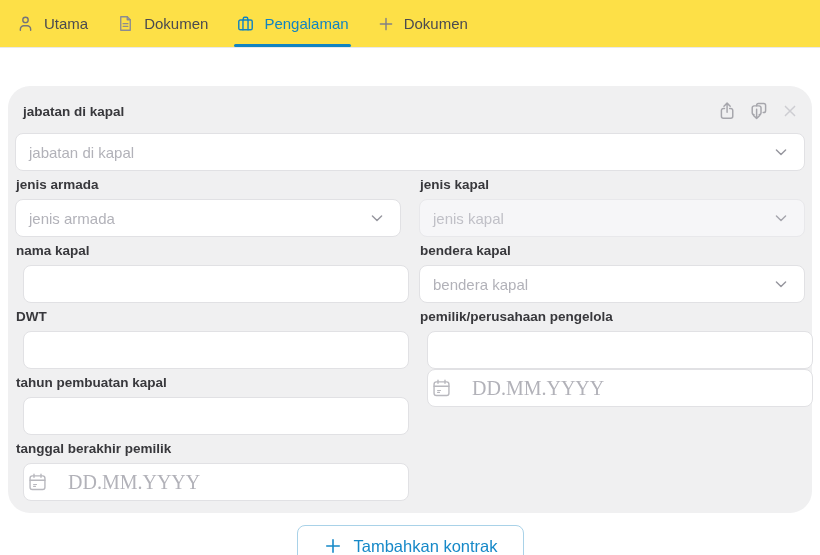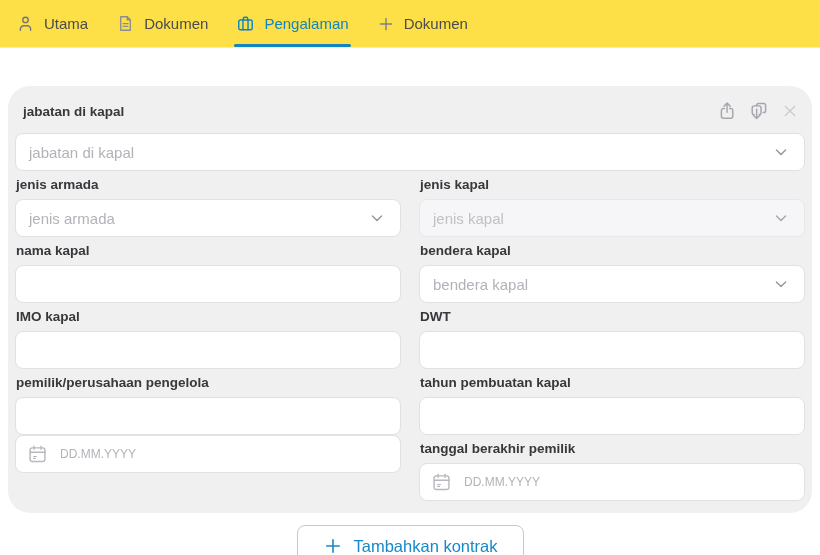--- a/index.html
+++ b/index.html
@@ -41,22 +41,23 @@
   
   .control{
     height:38px;background:#fff;border:1px solid #e1e1e4;border-radius:8px;
     box-sizing:border-box;display:flex;align-items:center;padding:0 13px;
   }
   .select{justify-content:space-between;cursor:pointer;}
   .select .ph{font-size:15px;color:#b2b2b9;}
   .select.disabled{background:#f6f6f8;border-color:#e8e8eb;cursor:default;}
   .select.disabled .ph{color:#c0c0c7;}
   input.control{
-    width:100%;font-size:12px;color:#333;outline:none;
-    font-family:Liberation Sans, sans-serif;
+    width:100%;font-size:20px;color:#333;outline:none;
+    font-family:Liberation Serif, serif;
+    margin-left:8px;
   }
   input.control::placeholder{color:#b2b2b9;}
   .grid{display:grid;grid-template-columns:1fr 1fr;column-gap:18px;}
   .label{font-size:13.5px;font-weight:700;color:#38383c;margin:6px 0 7px 1px;}
   .date-wrap{position:relative;}
   .date-wrap svg{position:absolute;left:12px;top:50%;transform:translateY(-50%);pointer-events:none;}
   .date-wrap input{padding-left:44px;}
   
   .add-btn{
     display:flex;align-items:center;gap:11px;margin:12px auto 0;height:42px;
@@ -180,24 +181,20 @@
       <div class="control select">
         <span class="ph">bendera kapal</span>
         <span style="display:flex">
           <svg width="20" height="20" viewBox="0 0 24 24" fill="none" stroke="#96969e" stroke-width="1.7" stroke-linecap="round" stroke-linejoin="round">
               <path d="M6.5 9.5 L12 15 l5.5-5.5"></path>
             </svg>
         </span>
       </div>
     </div>
 
-    <div class="field">
-      <div class="label">IMO kapal</div>
-      <input class="control" type="text" style="">
-    </div>
     <div class="field">
       <div class="label">DWT</div>
       <input class="control" type="text" style="">
     </div>
 
     <div class="field">
       <div class="label">pemilik/perusahaan pengelola</div>
       <input class="control" type="text" style="">
     </div>
     <div class="field">

